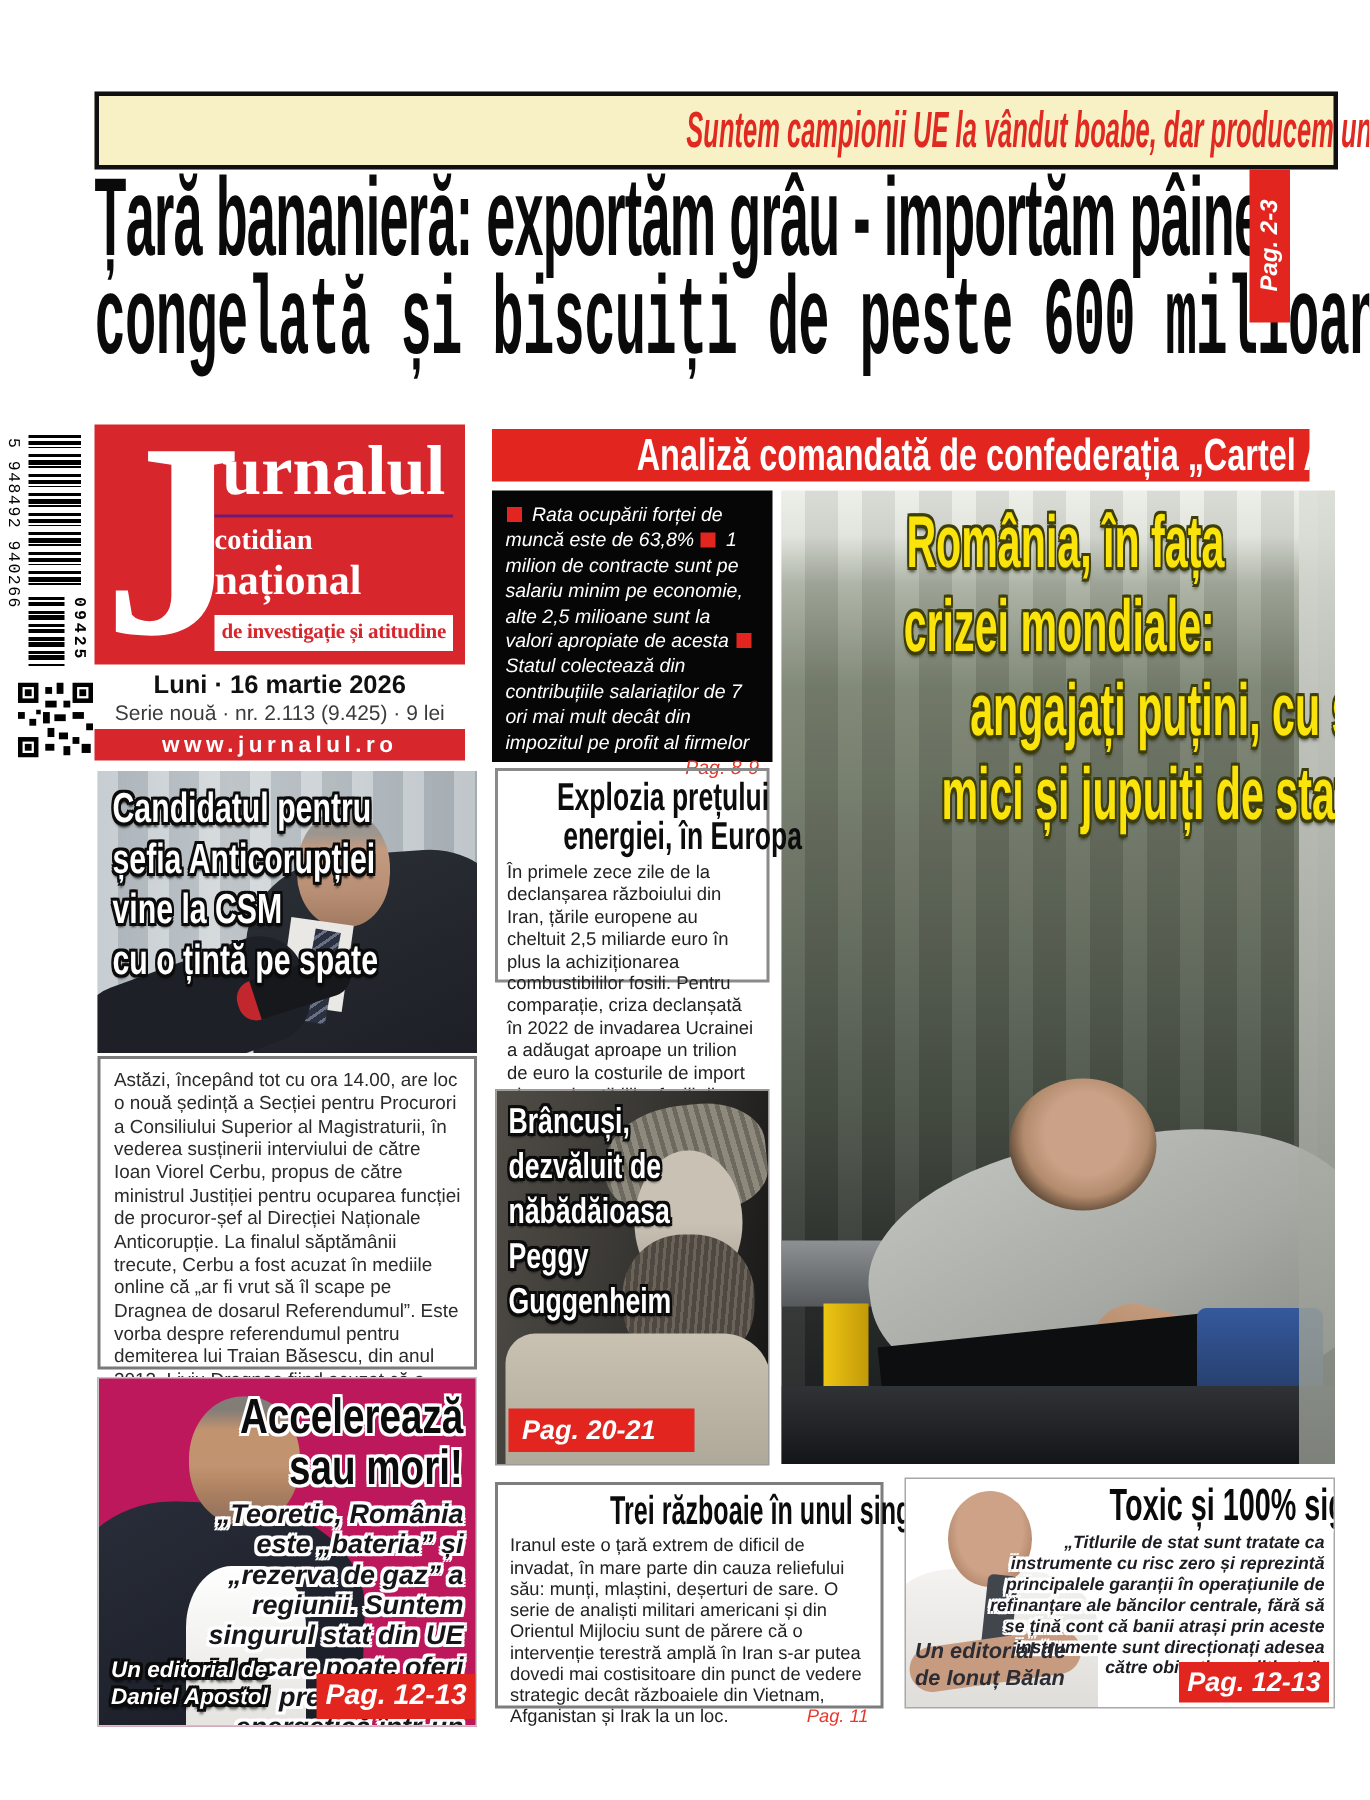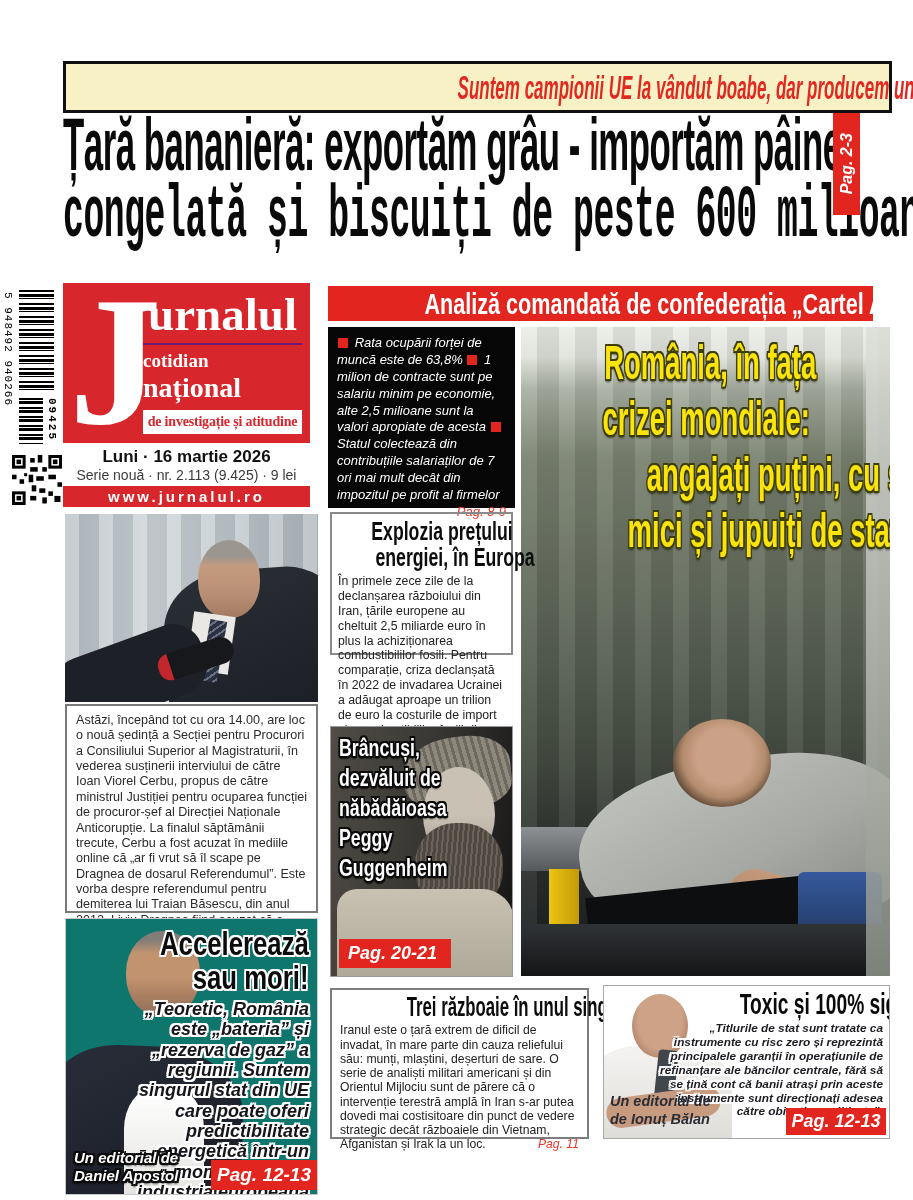--- a/index.html
+++ b/index.html
@@ -116,25 +116,25 @@
   .br-hair{left:72px;top:10px;width:108px;height:72px;border-radius:50% 40% 35% 40%;transform:rotate(-6deg);
      background:repeating-linear-gradient(80deg,#8e897d 0 4px,#6e695f 4px 7px);}
   .br-face{left:92px;top:40px;width:72px;height:96px;border-radius:50%;
      background:linear-gradient(180deg,#c9c2b4 50%,#a59e90);}
   .br-beard{left:84px;top:96px;width:88px;height:88px;border-radius:46%;
      background:repeating-linear-gradient(95deg,#4e4840 0 3px,#6a6359 3px 5px);}
   .br-cardigan{left:6px;top:162px;width:177px;height:89px;border-radius:20px 32px 0 0;
      background:linear-gradient(180deg,#c9c2b2,#aea898);}
   .br-hl{left:8px;top:6px;color:#fff;font-weight:bold;line-height:1.25;}
   .br-hl div span{font-size:24px;transform:scaleX(.74);}
-  .br-pag{left:8px;bottom:8px;width:112px;height:29px;background:#e2251f;color:#fff;font-style:italic;font-weight:bold;
+  .br-pag{left:8px;bottom:8px;width:124px;height:29px;background:#e2251f;color:#fff;font-style:italic;font-weight:bold;
      font-size:18px;line-height:29px;padding-left:9px;box-sizing:border-box;}
 
   
-  .ac-box{left:65px;top:918px;width:253px;height:277px;background:#0f766e;border:1px solid #c8c8c8;box-sizing:border-box;overflow:hidden;}
+  .ac-box{left:65px;top:918px;width:253px;height:233px;background:#be185d;border:1px solid #c8c8c8;box-sizing:border-box;overflow:hidden;}
   .ac-suit{left:-18px;bottom:-4px;width:195px;height:152px;border-radius:35% 45% 0 0;transform:rotate(2deg);
      background:linear-gradient(150deg,#2a2e3a,#181b24);}
   .ac-shirt{left:58px;bottom:-2px;width:80px;height:108px;border-radius:38% 38% 0 0;
      background:linear-gradient(180deg,#ffffff,#e4e3e0);}
   .ac-head{left:60px;top:12px;width:74px;height:86px;border-radius:48%;
      background:linear-gradient(180deg,#827d77 0 10%,#c2936f 26% 54%,#a97e5f 76%,#8d7060);}
   .ac-title{right:8px;top:8px;text-align:right;font-weight:bold;color:#0c0c0c;line-height:1.04;}
   .ac-title div span{font-size:33px;transform:scaleX(.78);transform-origin:100% 50%;}
   .ac-quote{right:8px;top:80px;width:196px;text-align:right;font-style:italic;font-weight:bold;
      font-size:18px;line-height:1.13;color:#15151a;}
@@ -264,20 +264,26 @@
   </div>
 
   <div class="abs cd-photo">
     <div class="abs cd-streaks"></div>
     <div class="abs cd-suit"></div>
     <div class="abs cd-head"></div>
     <div class="abs cd-shirt"></div>
     <div class="abs cd-tie"></div>
     <div class="abs cd-arm"></div>
     <div class="abs cd-mic"></div>
+    <div class="abs cd-hl ol-dark">
+      <div><span class="cond">Candidatul pentru</span></div>
+      <div><span class="cond">șefia Anticorupției</span></div>
+      <div><span class="cond">vine la CSM</span></div>
+      <div><span class="cond">cu o țintă pe spate</span></div>
+    </div>
   </div>
   <div class="abs cd-text">
     <span>Astăzi, începând tot cu ora 14.00, are loc o nouă ședință a Secției pentru Procurori a Consiliului Superior al Magistraturii, în vederea susținerii interviului de către Ioan Viorel Cerbu, propus de către ministrul Justiției pentru ocuparea funcției de procuror-șef al Direcției Naționale Anticorupție. La finalul săptămânii trecute, Cerbu a fost acuzat în mediile online că „ar fi vrut să îl scape pe Dragnea de dosarul Referendumul”. Este vorba despre referendumul pentru demiterea lui Traian Băsescu, din anul 2012, Liviu Dragnea fiind acuzat că a făcut campanie pentru a scoate oamenii la vot.</span>
     <span class="pag-inline">Pag. 6-7</span>
   </div>
 
   <div class="abs ex-box">
     <div class="ex-title">
       <div><span class="cond-c">Explozia prețului</span></div>
       <div><span class="cond-c">energiei, în Europa</span></div>

